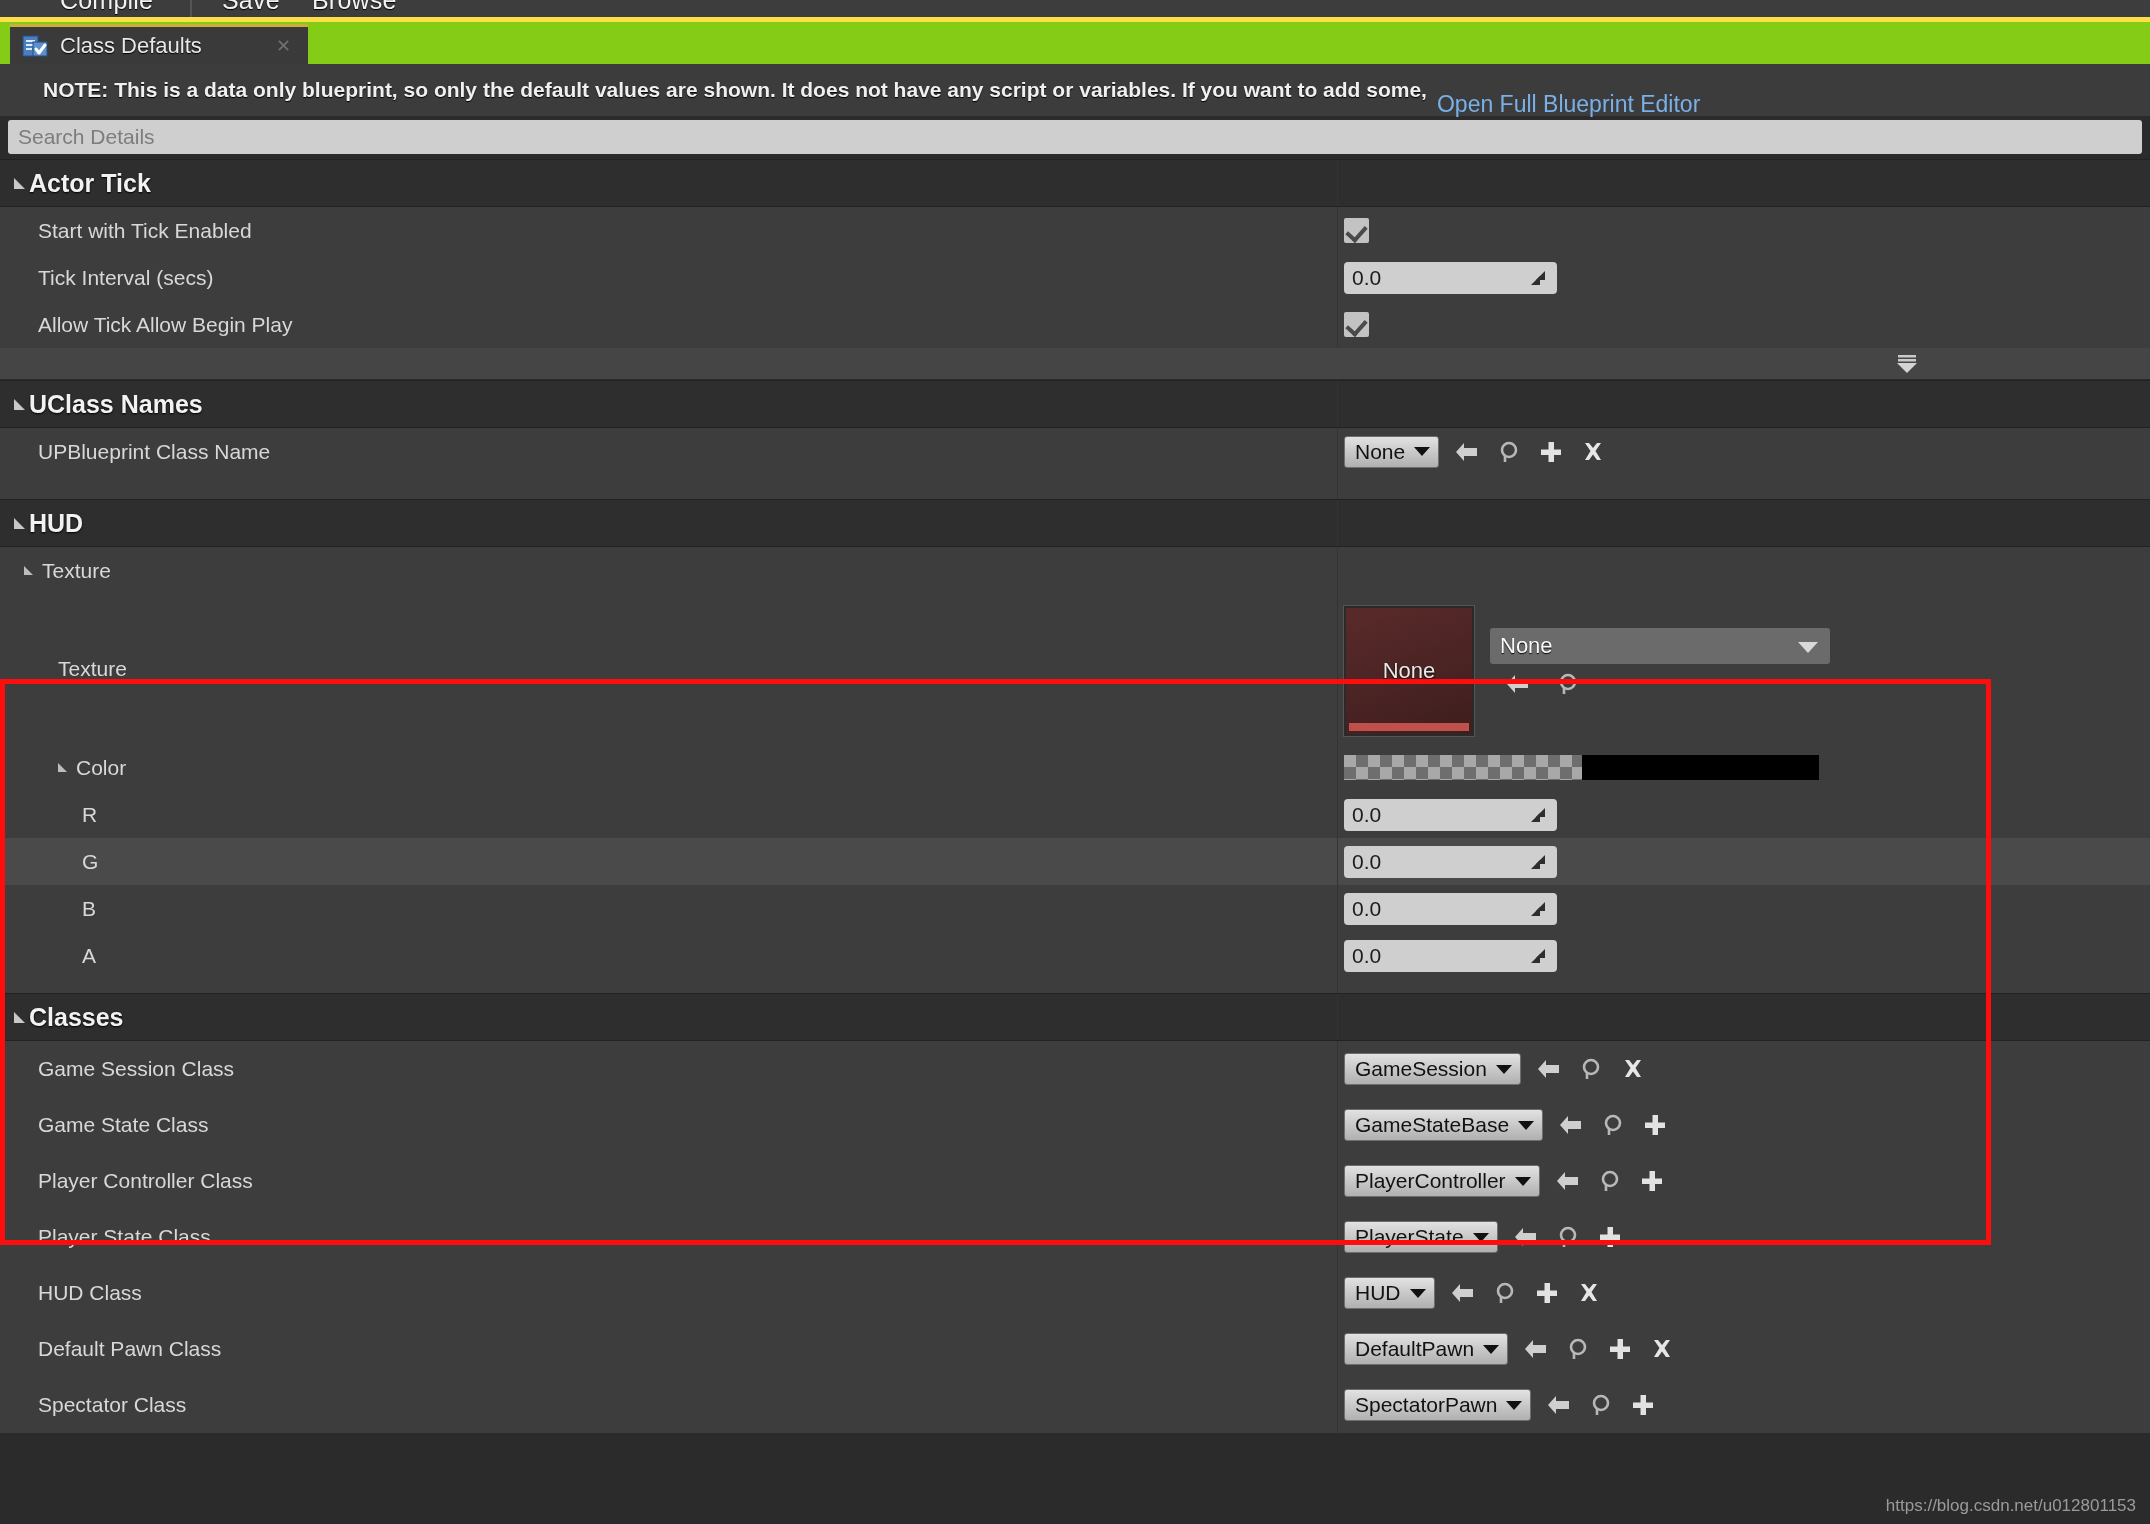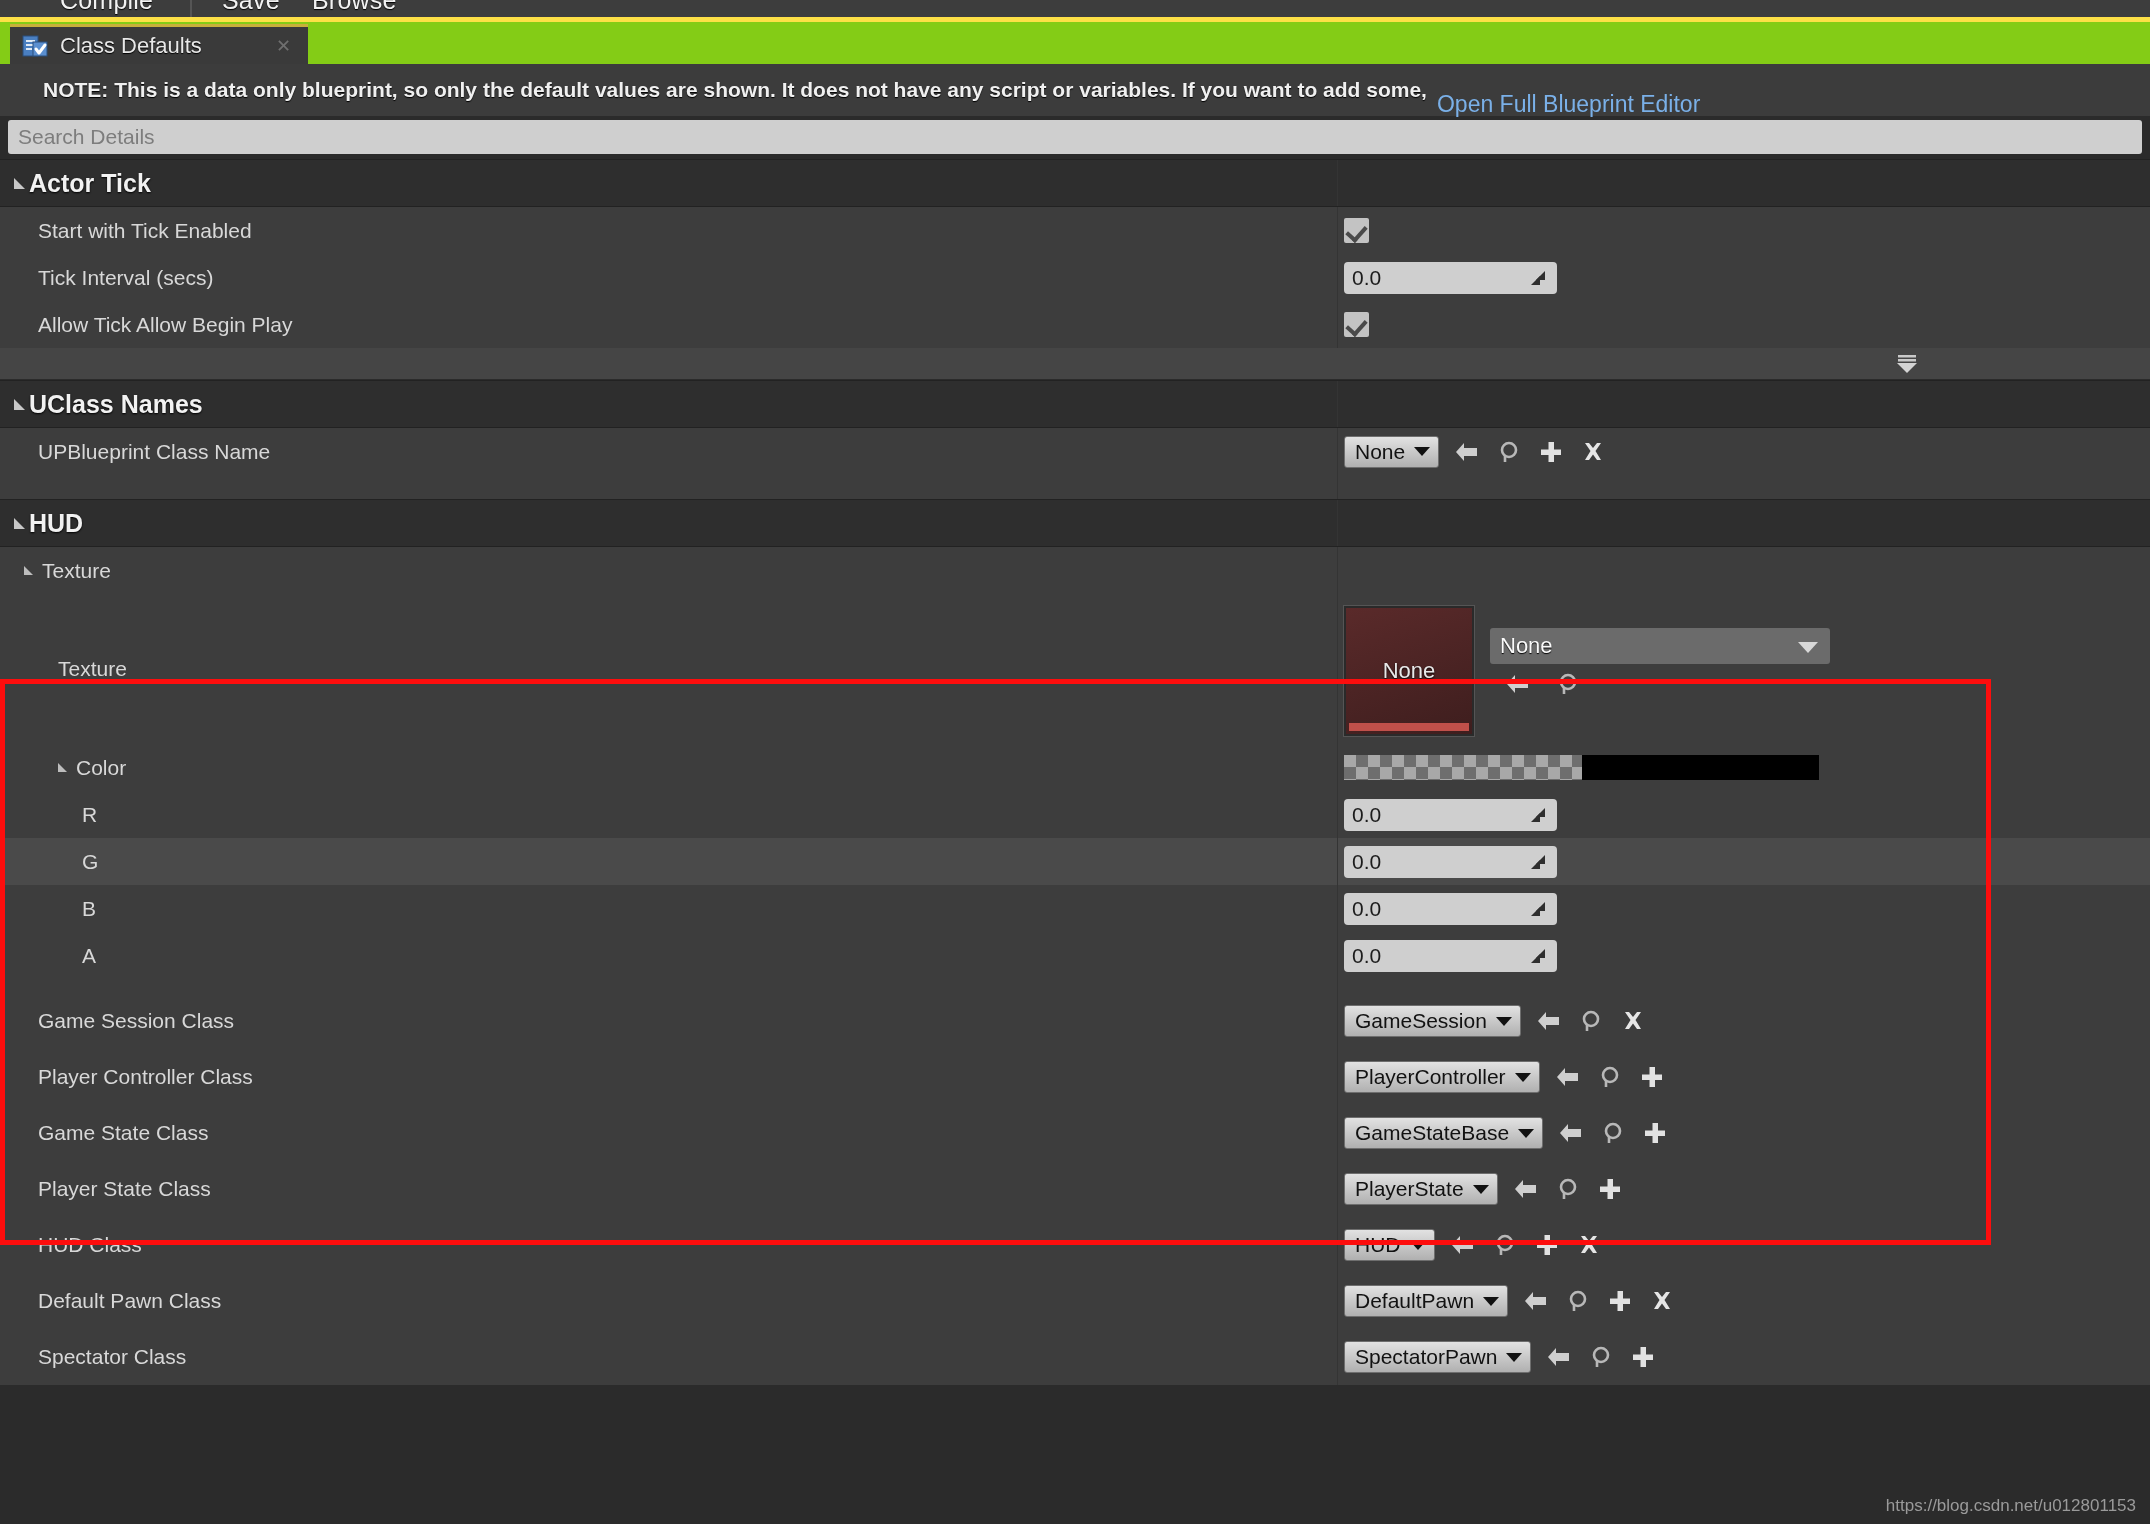--- a/index.html
+++ b/index.html
@@ -562,20 +562,25 @@
             </svg>
         </span>
       </span>
     </span>
   </div>
 
   <div class="gap" style="height:14px">
       <span class="split"></span>
     </div>
 
+  <div class="cat">
+    <span class="tri"></span>
+    <span class="cat-title">Classes</span>
+    <span class="split"></span>
+  </div>
 
   <div class="row" style="height:56px">
     <span class="label ind1">Game Session Class</span>
     <span class="split"></span>
     <span class="value">
       <span class="combo">
         <span>GameSession</span>
         <span class="cb-arrow"></span>
       </span>
       <span class="ibtn"><svg width="28" height="28" viewBox="0 0 28 28">
@@ -585,20 +590,42 @@
             <circle cx="14" cy="12" r="7" fill="none" stroke="#b8b8b8" stroke-width="2.6"></circle>
             <line x1="10" y1="18" x2="10" y2="24" stroke="#b8b8b8" stroke-width="2.6"></line>
           </svg></span>
       <span class="ibtn"><svg width="28" height="28" viewBox="0 0 28 28">
             <path d="M6 5 L10 5 L14 10 L18 5 L22 5 L16.5 13 L22 22 L18 22 L14 16.5 L10 22 L6 22 L11.5 13 Z" fill="#e6e6e6"></path>
           </svg></span>
     </span>
   </div>
 
   <div class="row" style="height:56px">
+    <span class="label ind1">Game State Class</span>
+    <span class="split"></span>
+    <span class="value">
+      <span class="combo">
+        <span>GameStateBase</span>
+        <span class="cb-arrow"></span>
+      </span>
+      <span class="ibtn"><svg width="28" height="28" viewBox="0 0 28 28">
+            <path d="M11 5 L11 10 L24 10 L24 18 L11 18 L11 23 L3 14 Z" fill="#cfcfcf"></path>
+          </svg></span>
+      <span class="ibtn"><svg width="28" height="28" viewBox="0 0 28 28">
+            <circle cx="14" cy="12" r="7" fill="none" stroke="#b8b8b8" stroke-width="2.6"></circle>
+            <line x1="10" y1="18" x2="10" y2="24" stroke="#b8b8b8" stroke-width="2.6"></line>
+          </svg></span>
+      <span class="ibtn"><svg width="28" height="28" viewBox="0 0 28 28">
+            <rect x="11.5" y="4" width="5.5" height="20" fill="#e2e2e2"></rect>
+            <rect x="4" y="11.5" width="20" height="5.5" fill="#e2e2e2"></rect>
+          </svg></span>
+    </span>
+  </div>
+
+  <div class="row" style="height:56px">
     <span class="label ind1">Player Controller Class</span>
     <span class="split"></span>
     <span class="value">
       <span class="combo">
         <span>PlayerController</span>
         <span class="cb-arrow"></span>
       </span>
       <span class="ibtn"><svg width="28" height="28" viewBox="0 0 28 28">
             <path d="M11 5 L11 10 L24 10 L24 18 L11 18 L11 23 L3 14 Z" fill="#cfcfcf"></path>
           </svg></span>
@@ -607,42 +634,20 @@
             <line x1="10" y1="18" x2="10" y2="24" stroke="#b8b8b8" stroke-width="2.6"></line>
           </svg></span>
       <span class="ibtn"><svg width="28" height="28" viewBox="0 0 28 28">
             <rect x="11.5" y="4" width="5.5" height="20" fill="#e2e2e2"></rect>
             <rect x="4" y="11.5" width="20" height="5.5" fill="#e2e2e2"></rect>
           </svg></span>
     </span>
   </div>
 
   <div class="row" style="height:56px">
-    <span class="label ind1">Game State Class</span>
-    <span class="split"></span>
-    <span class="value">
-      <span class="combo">
-        <span>GameStateBase</span>
-        <span class="cb-arrow"></span>
-      </span>
-      <span class="ibtn"><svg width="28" height="28" viewBox="0 0 28 28">
-            <path d="M11 5 L11 10 L24 10 L24 18 L11 18 L11 23 L3 14 Z" fill="#cfcfcf"></path>
-          </svg></span>
-      <span class="ibtn"><svg width="28" height="28" viewBox="0 0 28 28">
-            <circle cx="14" cy="12" r="7" fill="none" stroke="#b8b8b8" stroke-width="2.6"></circle>
-            <line x1="10" y1="18" x2="10" y2="24" stroke="#b8b8b8" stroke-width="2.6"></line>
-          </svg></span>
-      <span class="ibtn"><svg width="28" height="28" viewBox="0 0 28 28">
-            <rect x="11.5" y="4" width="5.5" height="20" fill="#e2e2e2"></rect>
-            <rect x="4" y="11.5" width="20" height="5.5" fill="#e2e2e2"></rect>
-          </svg></span>
-    </span>
-  </div>
-
-  <div class="row" style="height:56px">
     <span class="label ind1">Player State Class</span>
     <span class="split"></span>
     <span class="value">
       <span class="combo">
         <span>PlayerState</span>
         <span class="cb-arrow"></span>
       </span>
       <span class="ibtn"><svg width="28" height="28" viewBox="0 0 28 28">
             <path d="M11 5 L11 10 L24 10 L24 18 L11 18 L11 23 L3 14 Z" fill="#cfcfcf"></path>
           </svg></span>

